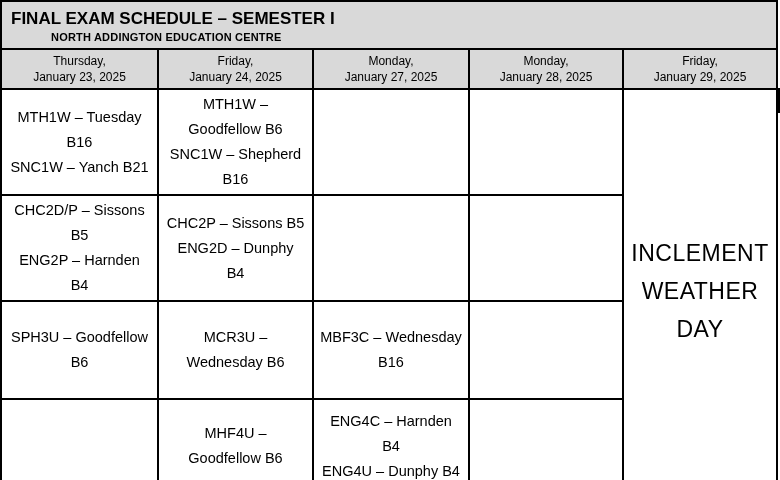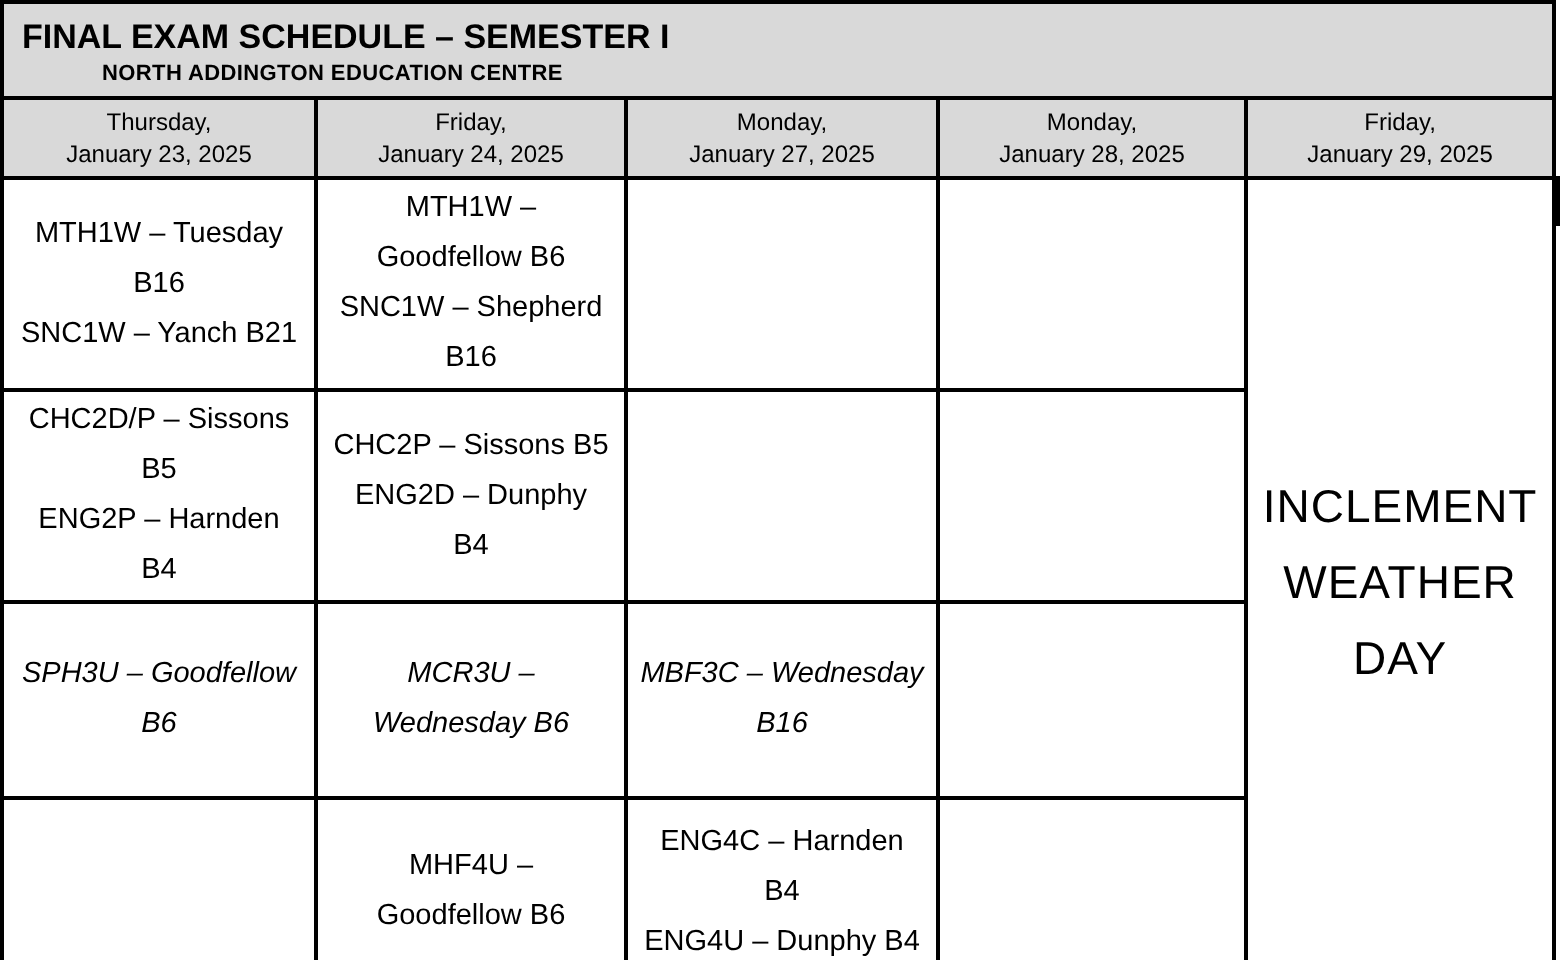--- a/index.html
+++ b/index.html
@@ -63,21 +63,21 @@
     background: #ffffff;
     font-size: 14.5px;
     line-height: 25px;
     text-align: center;
     vertical-align: middle;
     white-space: pre-line;
     padding: 2px 3px;
   }
   tr.row-1 td { height: 96px; }
   tr.row-2 td { height: 97px; }
-  tr.row-3 td { height: 92px; font-style: italic; }
+  tr.row-3 td { height: 92px; }
   tr.row-4 td { height: 88px; }
   
   td.inclement-cell {
     background: #ffffff;
     font-size: 23px;
     line-height: 38px;
     letter-spacing: 0.5px;
     text-align: center;
     vertical-align: middle;
     white-space: pre-line;

